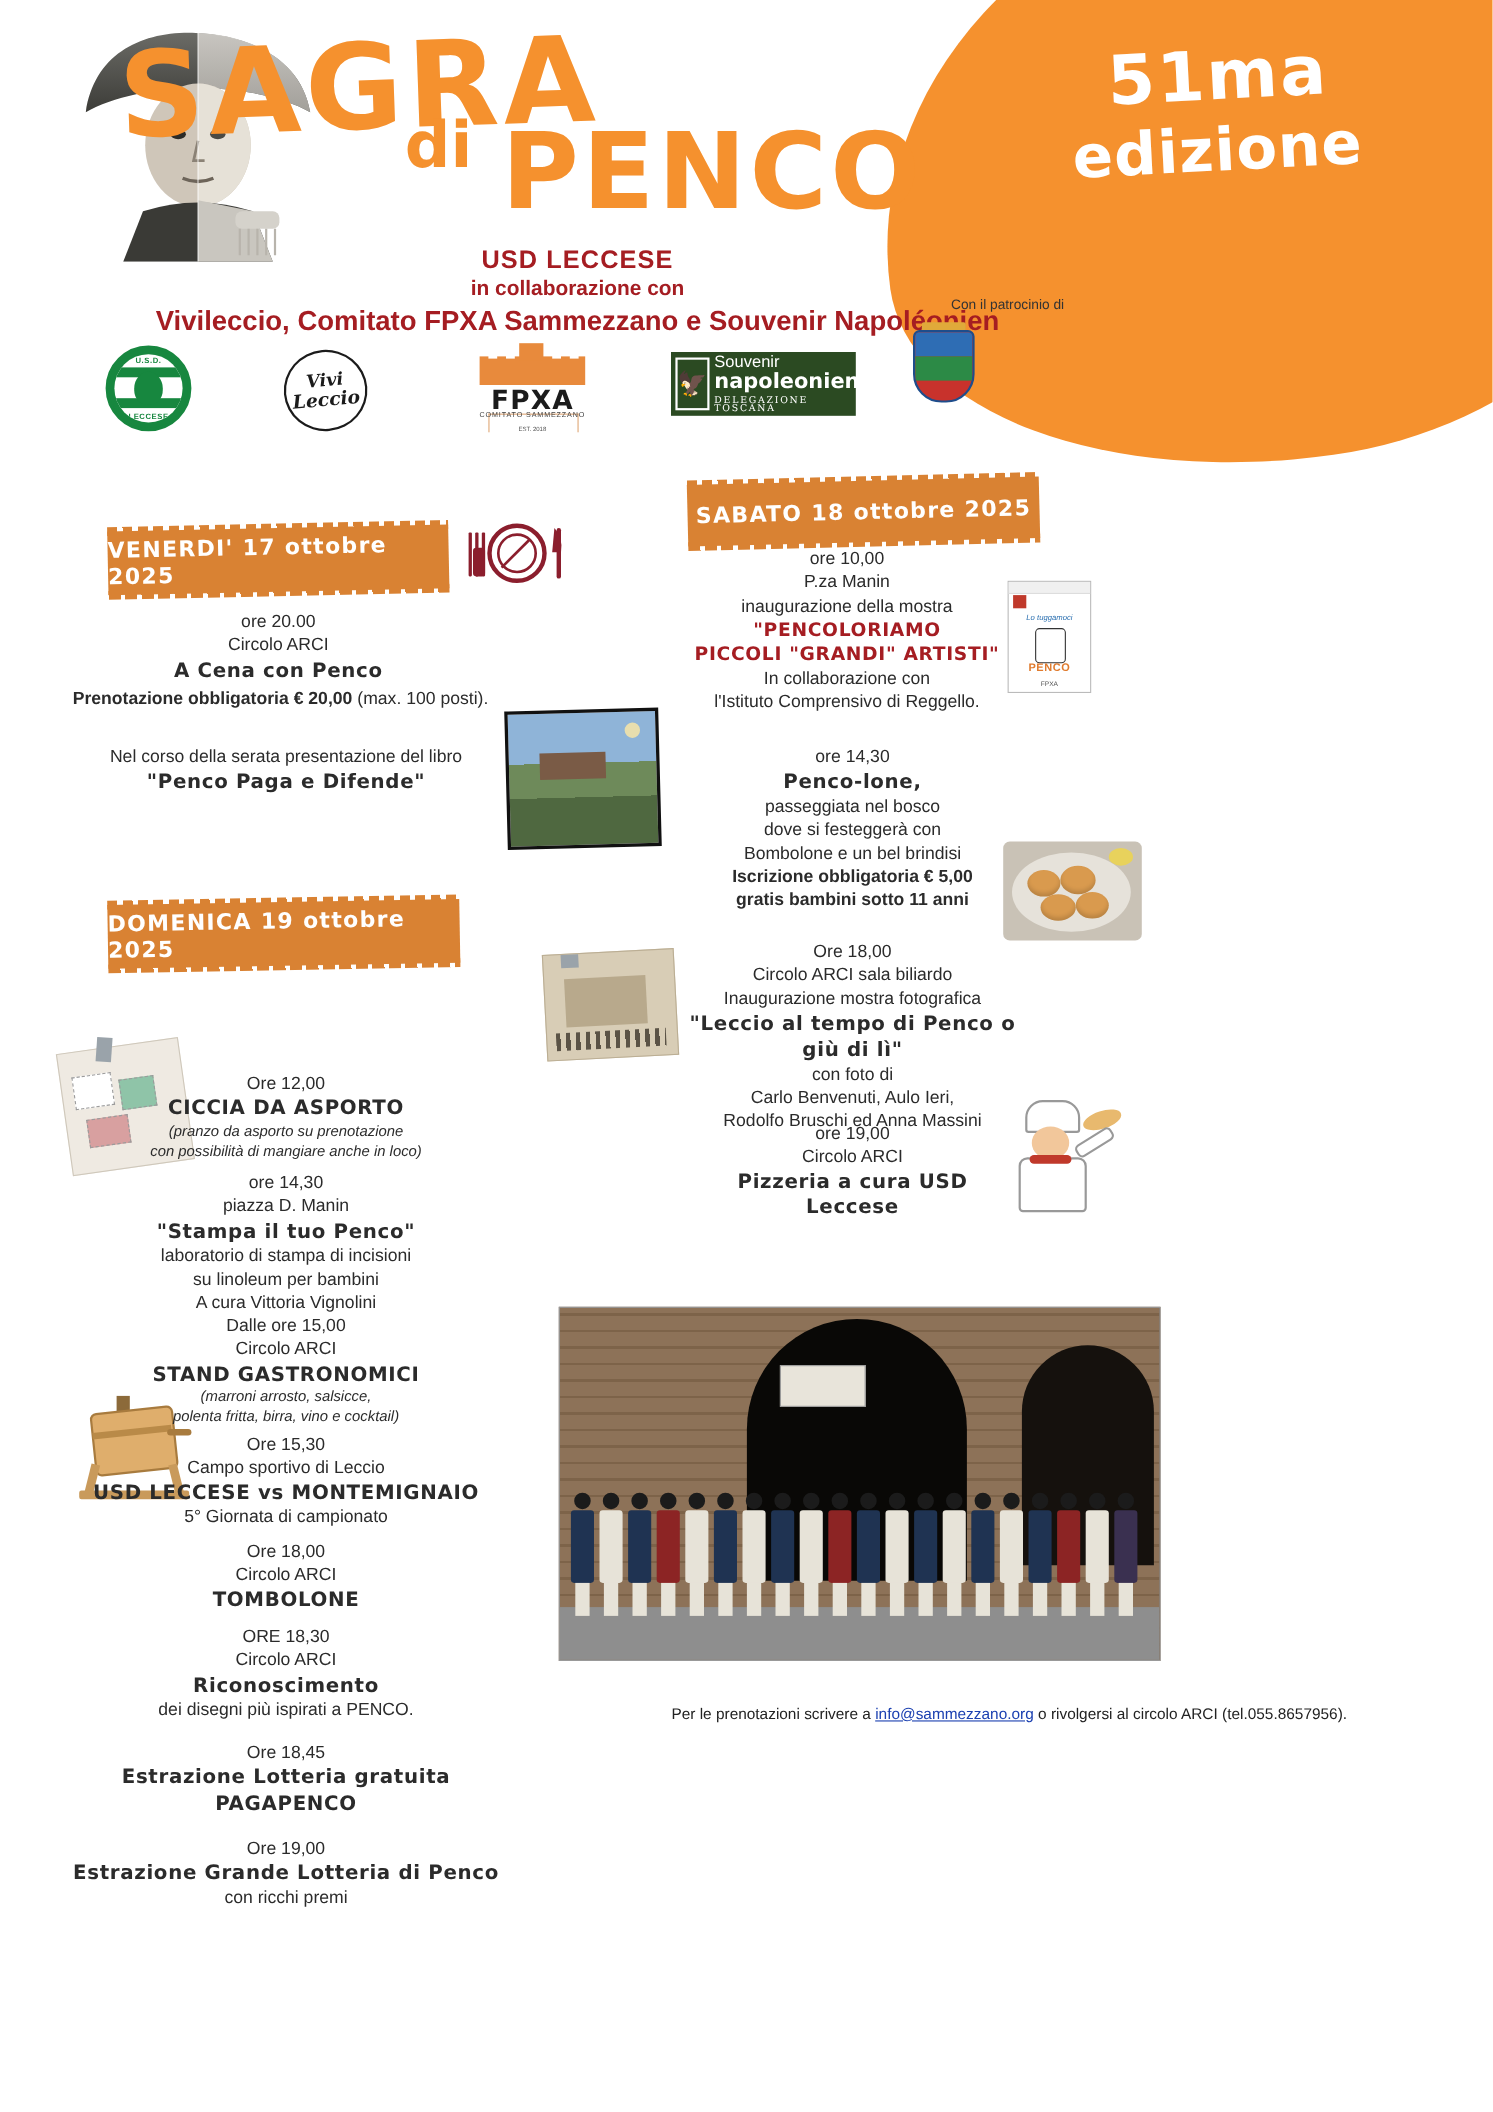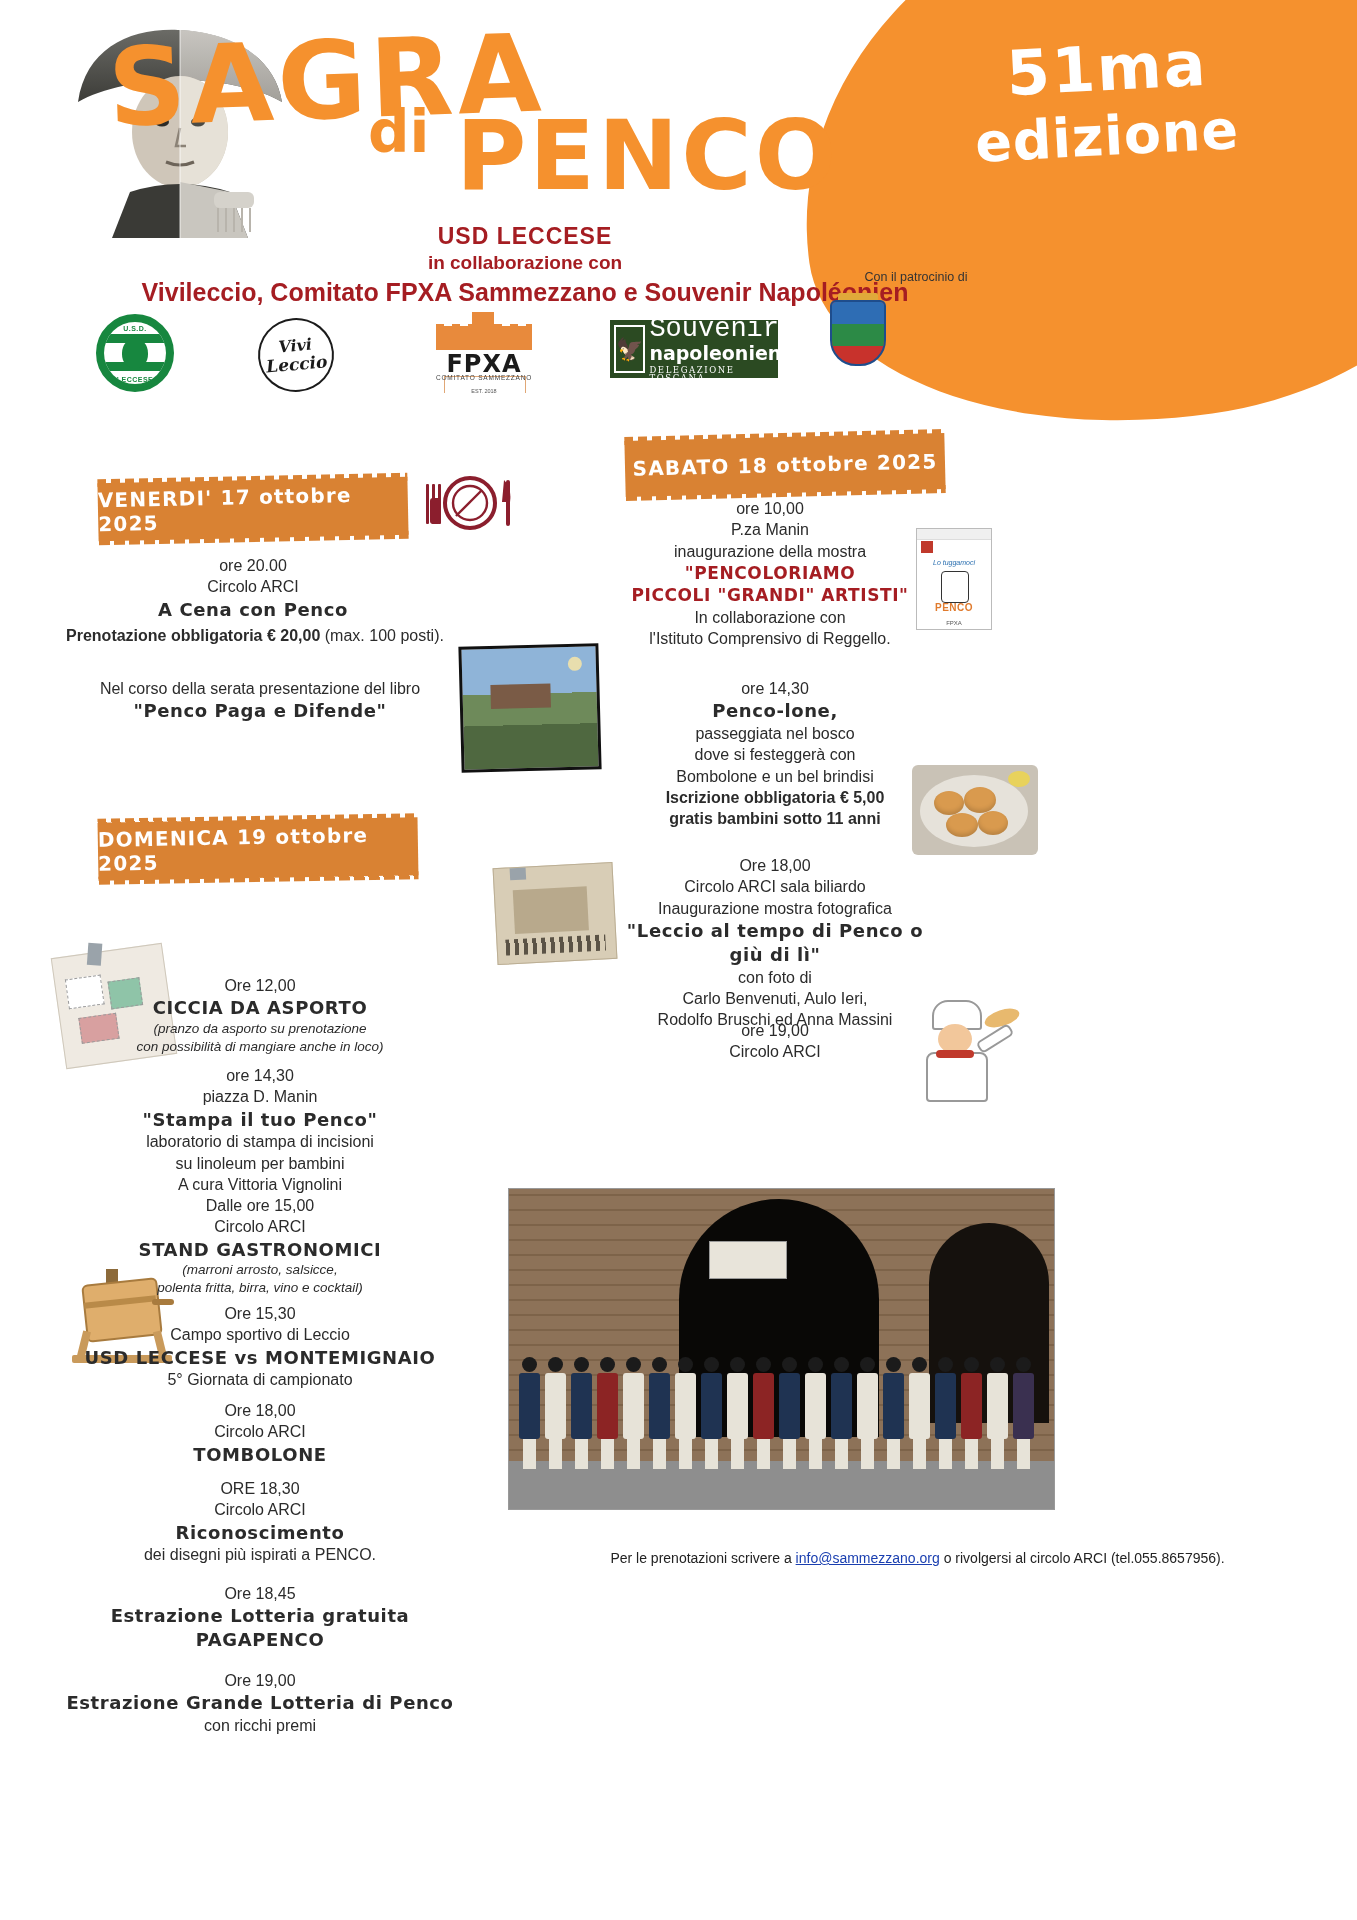--- a/index.html
+++ b/index.html
@@ -156,21 +156,21 @@
     border:1.5px solid #E0A776;border-bottom:none;}
   .logo-fpxa .yr{position:absolute;left:0;top:76px;width:108px;text-align:center;
     font-size:5.5px;color:#555;}
 
   .logo-souv{left:520px;top:10px;width:168px;height:58px;background:#2B4A22;
     display:flex;align-items:center;box-sizing:border-box;padding-left:4px;}
   .logo-souv .eagle{width:34px;height:48px;background:#2B4A22;border:2px solid #fff;
     box-sizing:border-box;display:flex;align-items:center;justify-content:center;
     color:#fff;font-size:22px;font-family:"DejaVu Serif",serif;font-weight:700;}
   .logo-souv .txt{margin-left:4px;color:#fff;line-height:1;}
-  .logo-souv .s1{font-family:Liberation Mono, monospace;font-size:27px;}
+  .logo-souv .s1{font-family:Liberation Sans, sans-serif;font-size:15px;}
   .logo-souv .s2{font-family:"DejaVu Sans",sans-serif;font-weight:700;font-size:19px;margin-top:1px;}
   .logo-souv .s3{font-family:"DejaVu Serif",serif;font-size:8.5px;letter-spacing:1.6px;margin-top:3px;}
 
   .logo-comune{position:absolute;left:830px;top:300px;width:56px;height:78px;z-index:5;}
   .logo-comune .shield{width:56px;height:66px;background:#C8322C;
     border:2px solid #1e4d8c;box-sizing:border-box;
     border-radius:6px 6px 26px 26px;position:relative;overflow:hidden;}
   .logo-comune .top{position:absolute;top:0;left:0;width:100%;height:22px;background:#2E6DB4;}
   .logo-comune .mid{position:absolute;top:22px;left:0;width:100%;height:22px;background:#2C8A46;}
   .logo-comune .crown{position:absolute;top:-7px;left:8px;width:40px;height:10px;
@@ -503,20 +503,21 @@
 
   <div class="ph oldphoto">
     <div class="clip"></div>
     <div class="bld"></div>
     <div class="row"></div>
   </div>
 
   <div class="evt" style="left:625px;top:1020px;width:300px;">
     <div class="p">ore 19,00</div>
     <div class="p">Circolo ARCI</div>
+    <div class="h">Pizzeria a cura USD Leccese</div>
   </div>
 
   <div class="ph chef">
     <div class="dough"></div>
     <div class="arm"></div>
     <div class="hat"></div>
     <div class="head"></div>
     <div class="body"></div>
     <div class="scarf"></div>
   </div>

